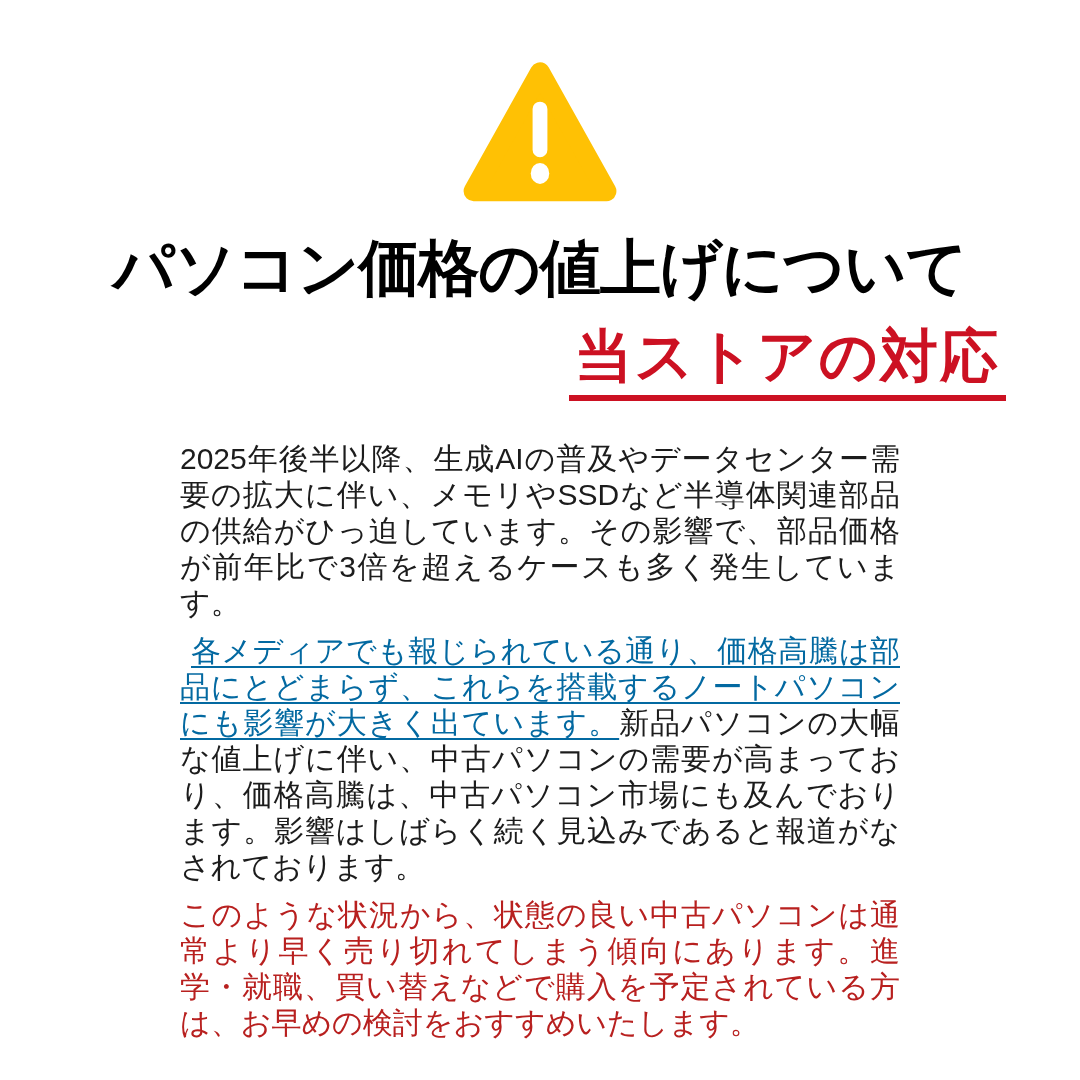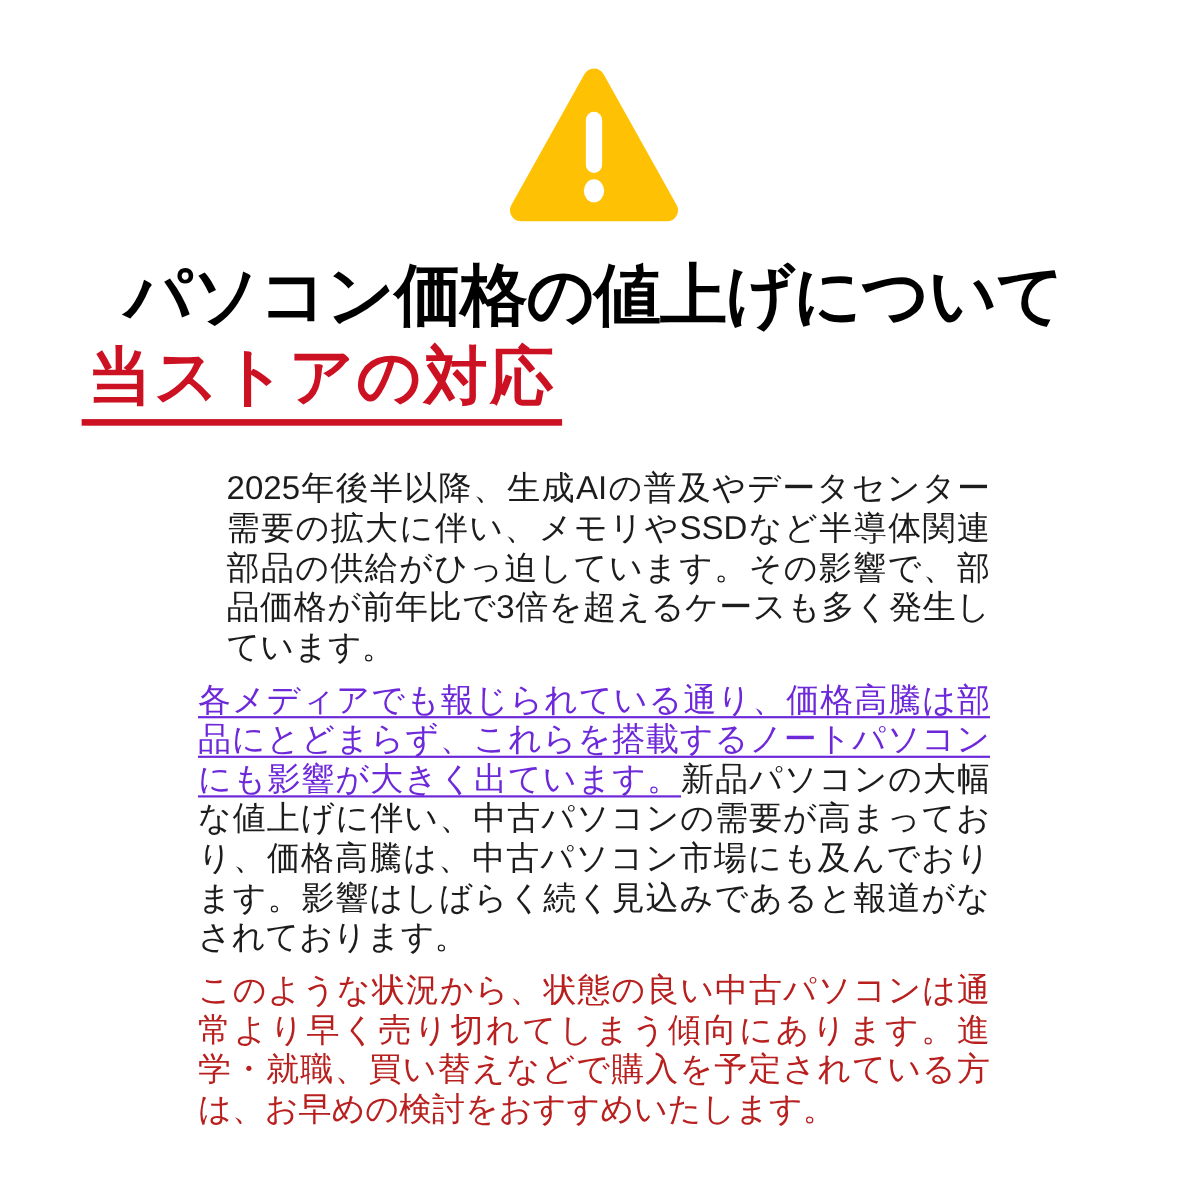--- a/index.html
+++ b/index.html
@@ -27,22 +27,22 @@
     margin-top: 30px;
     text-align: center;
     font-size: 61px;
     line-height: 1.2;
     font-weight: 900;
     letter-spacing: -1px;
     color: #000000;
     white-space: nowrap;
   }
   .subtitle-row {
-    margin-top: 6px;
-    text-align: left;
+    margin-top: 20px;
+    text-align: right;
     font-family: Liberation Serif, serif;
   }
   .subtitle {
     display: inline-block;
     font-size: 58px;
     line-height: 1.12;
     font-weight: 900;
     letter-spacing: 2px;
     color: #cc1122;
     border-bottom: 6px solid #cc1122;
@@ -54,27 +54,28 @@
   .para {
     margin-top: 0;
     font-size: 30px;
     line-height: 36px;
     color: #1c1c1c;
     text-align: justify;
     text-align-last: left;
     letter-spacing: 0;
   }
   .para + .para { margin-top: 12px; }
-  .para-first { margin-top: 40px; margin-left: 26px; }
+  .para-first { margin-top: 40px; }
   .link-text {
-    color: #6d28d9;
+    color: #0369a1;
     text-decoration: underline;
     text-decoration-thickness: 2px;
     text-underline-offset: 5px;
     cursor: pointer;
+    margin-left: 11px;
   }
   .alert-text {
     color: #b8201f;
   }
 </style>
 </head>
 <body>
 
 <div class="page">
 

